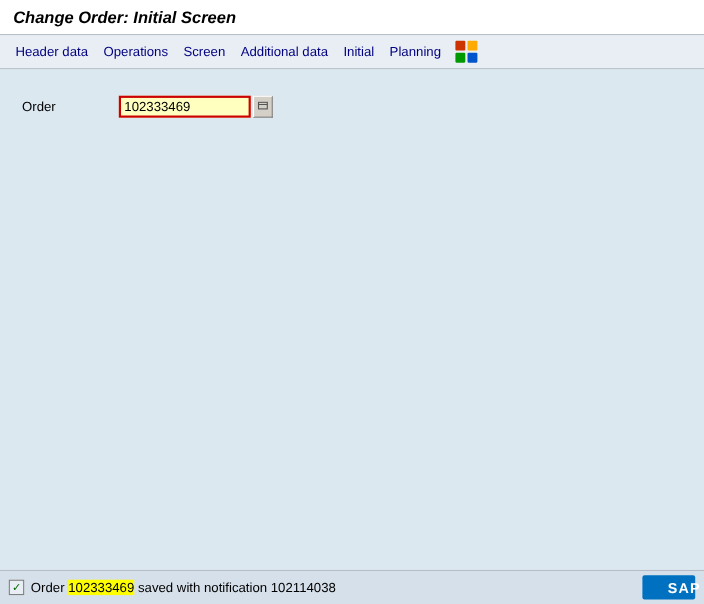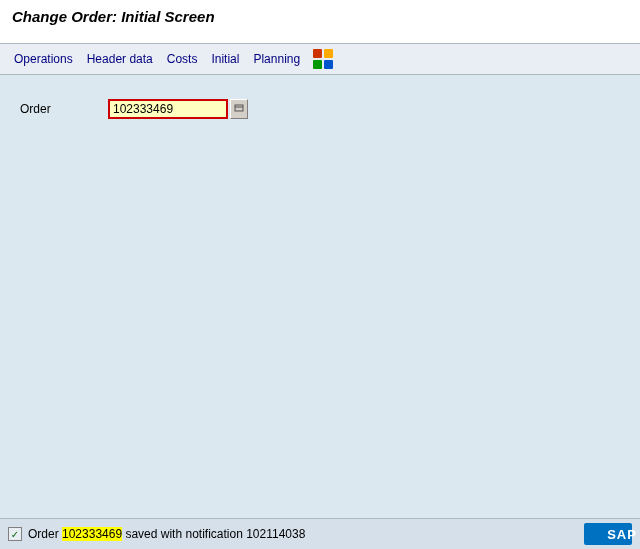--- a/index.html
+++ b/index.html
@@ -10,21 +10,21 @@
       width: 640px;
       height: 549px;
       overflow: hidden;
       display: flex;
       flex-direction: column;
     }
 
     
     .title-bar {
       background-color: #ffffff;
-      padding: 8px 12px 18px 12px;
+      padding: 8px 12px 6px 12px;
       border-bottom: 1px solid #b0b8c4;
     }
     .title-bar h1 {
       font-size: 15px;
       font-weight: bold;
       font-style: italic;
       color: #000000;
     }
 
     
@@ -150,23 +150,24 @@
     }
   </style>
 </head>
 <body>
 
 <div class="title-bar">
   <h1>Change Order: Initial Screen</h1>
 </div>
 
 <div class="menu-bar">
+  <a class="menu-item">Header data</a>
   <a class="menu-item">Operations</a>
-  <a class="menu-item">Header data</a>
-  <a class="menu-item">Costs</a>
+  <a class="menu-item">Screen</a>
+  <a class="menu-item">Additional data</a>
   <a class="menu-item">Initial</a>
   <a class="menu-item">Planning</a>
   <div class="toolbar-icon">
 
     <svg width="22" height="22" viewBox="0 0 22 22" style="cursor:pointer">
       <rect x="1" y="1" width="9" height="9" fill="#cc3300" rx="1"></rect>
       <rect x="12" y="1" width="9" height="9" fill="#ffaa00" rx="1"></rect>
       <rect x="1" y="12" width="9" height="9" fill="#009900" rx="1"></rect>
       <rect x="12" y="12" width="9" height="9" fill="#0055cc" rx="1"></rect>
     </svg>

